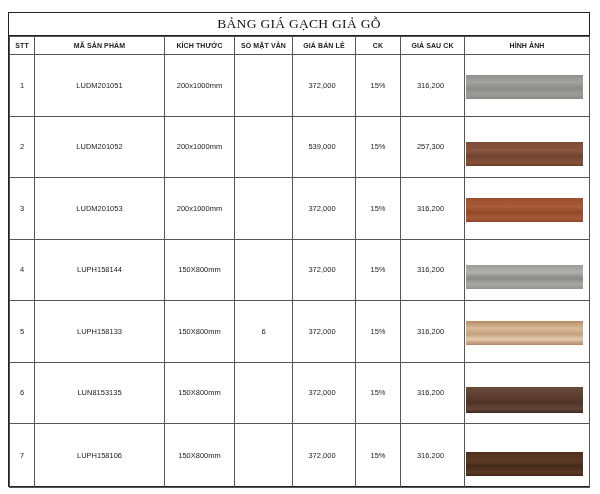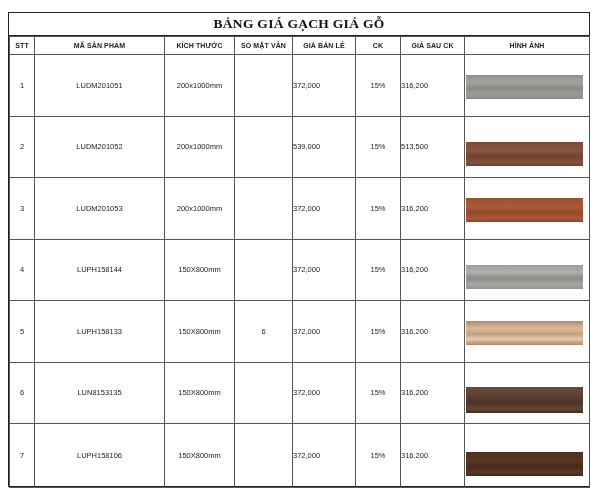--- a/index.html
+++ b/index.html
@@ -1,26 +1,26 @@
 <!DOCTYPE html>
 <html><head>
 <meta charset="utf-8">
 <style>
   html, body { margin:0; padding:0; background:#ffffff; }
   body { width:600px; height:494px; position:relative; overflow:hidden; font-family:"Liberation Sans", sans-serif; }
   .sheet { position:absolute; left:8px; top:12px; width:582px; height:475px; box-sizing:border-box; border:1.5px solid #222; }
   .title { position:absolute; left:0; top:0; width:100%; height:23px; border-bottom:1.5px solid #222; box-sizing:border-box;
-           font-family:"Liberation Serif", serif; font-weight:bold; font-size:13.5px; letter-spacing:0.3px;
+           font-family:"Liberation Serif", serif; font-weight:normal; font-size:13.5px; letter-spacing:0.3px;
            display:flex; align-items:center; justify-content:center; color:#111; }
   table { position:absolute; left:0; top:23px; border-collapse:collapse; table-layout:fixed; width:580px; }
   th, td { border:1px solid #555; box-sizing:border-box; padding:0; font-size:7.5px; color:#222; }
   th { height:18px; font-weight:bold; text-align:center; font-size:7px; letter-spacing:0.1px; border-bottom:1.5px solid #555;}
   td { height:61.5px; text-align:center; vertical-align:middle; }
   tr.row td { border-top:1.5px solid #222; }
-  td.num { text-align:left; padding-right:4px; }
+  td.num { text-align:center; padding-right:4px; }
   td.img { padding:0; text-align:left; }
   .swatch { display:block; width:117px; height:24px; margin-left:1px; margin-top:3px; }
   .s1 { background:linear-gradient(180deg,#8f918c 0%,#a3a49f 30%,#8b8c87 55%,#9c9d98 80%,#898a85 100%); }
   .s2 { background:linear-gradient(180deg,#7b4a35 0%,#8a5640 35%,#6f4230 60%,#855139 85%,#6d3f2c 100%); }
   .s3 { background:linear-gradient(180deg,#9b4f2e 0%,#a95c39 35%,#934928 60%,#a4583a 85%,#8e4626 100%); }
   .s4 { background:linear-gradient(180deg,#9d9d9b 0%,#b0b0ad 30%,#8a8a88 55%,#a7a7a4 80%,#959592 100%); }
   .s5 { background:linear-gradient(180deg,#b58a64 0%,#d7bb9a 30%,#c59f7b 55%,#e2cbb0 75%,#b38863 100%); }
   .s6 { background:linear-gradient(180deg,#6a4a3a 0%,#5d3f31 35%,#4f3428 60%,#634536 85%,#3f2a20 100%); }
   .s7 { background:linear-gradient(180deg,#4c2f1c 0%,#5c3a23 35%,#46291a 60%,#5a3922 85%,#41271a 100%); }
 </style>
@@ -65,21 +65,21 @@
             <span class="swatch s1"></span>
           </td>
       </tr>
       <tr class="row">
         <td>2</td>
         <td>LUDM201052</td>
         <td>200x1000mm</td>
         <td></td>
         <td class="num">539,000</td>
         <td>15%</td>
-        <td class="num">513,500</td>
+        <td class="num">257,300</td>
         <td class="img">
             <span class="swatch s2" style="margin-top:14px"></span>
           </td>
       </tr>
       <tr class="row">
         <td>3</td>
         <td>LUDM201053</td>
         <td>200x1000mm</td>
         <td></td>
         <td class="num">372,000</td>

